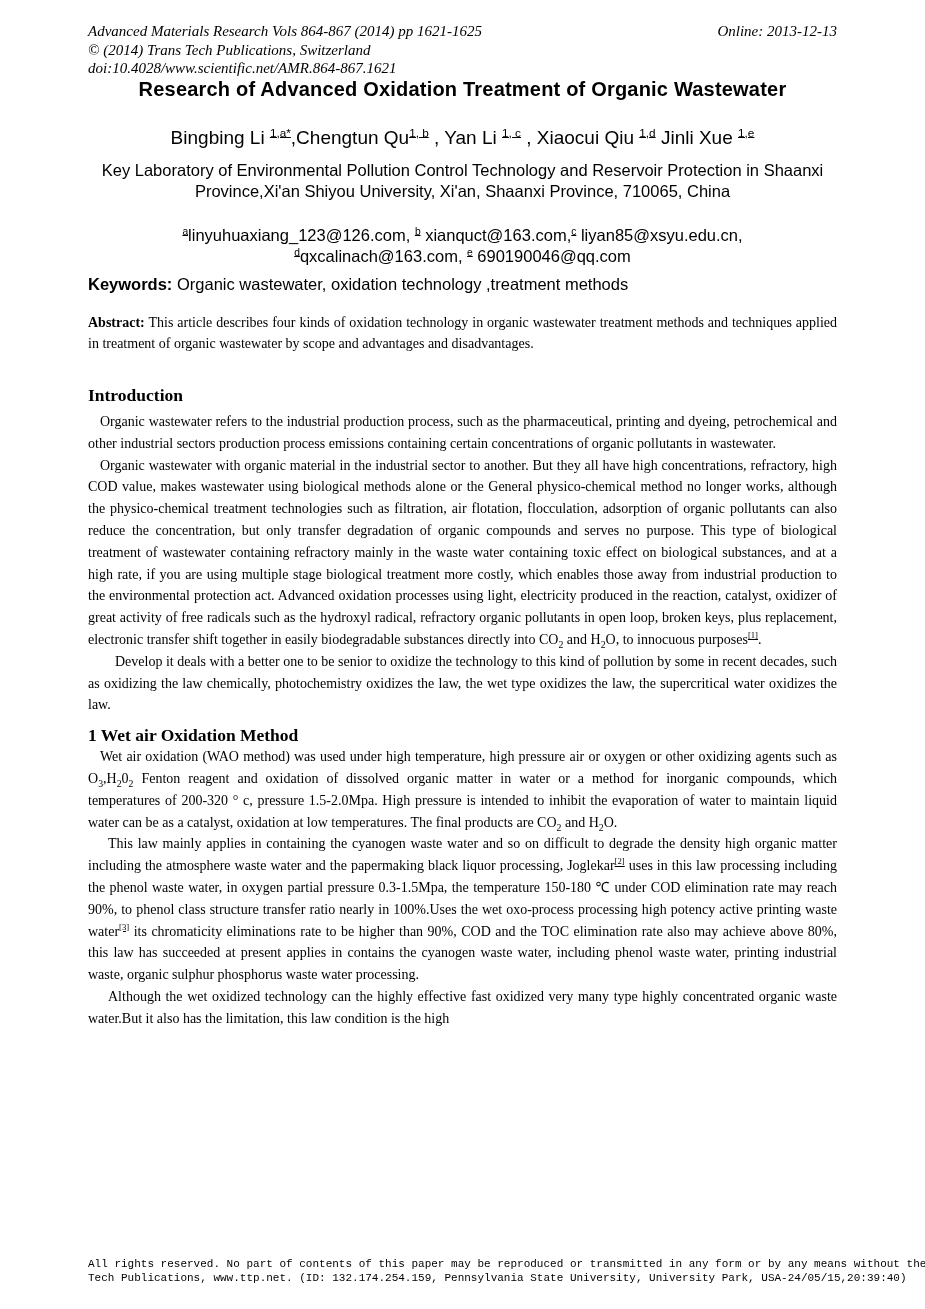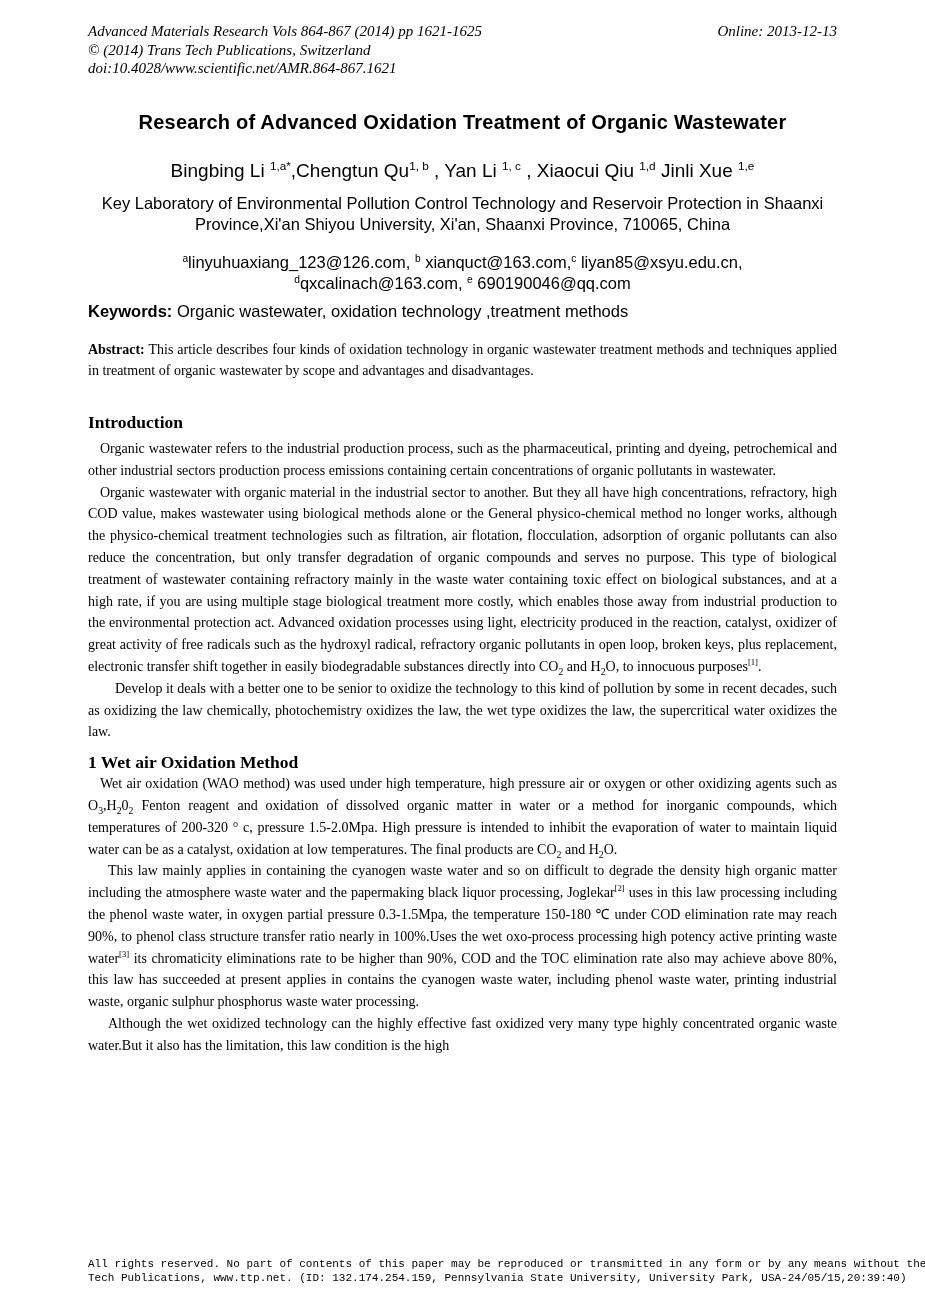--- a/index.html
+++ b/index.html
@@ -4,41 +4,41 @@
 <style>
   * { margin:0; padding:0; box-sizing:border-box; }
   html,body { background:#ffffff; }
   body { width:925px; height:1309px; overflow:hidden; color:#000; }
   .page { position:relative; width:925px; height:1309px; background:#fff; padding:22px 88px 0 88px; }
 
   .hdr { font-family:"Liberation Serif", serif; font-style:italic; font-size:15px; line-height:18.5px; }
   .hdr-row1 { display:flex; justify-content:space-between; }
 
   .title { font-family:"Liberation Sans", sans-serif; font-weight:bold; font-size:20px;
-           text-align:center; margin-top:33px; letter-spacing:0.2px; }
+           text-align:center; letter-spacing:0.2px; }
 
   .authors { font-family:"Liberation Sans", sans-serif; font-size:19px; text-align:center; margin-top:26px; }
   .affil   { font-family:"Liberation Sans", sans-serif; font-size:16.5px; text-align:center;
              line-height:21px; margin-top:11px; }
   .emails  { font-family:"Liberation Sans", sans-serif; font-size:16.5px; text-align:center;
-             line-height:21px; margin-top:17px; }
+             line-height:21px; margin-top:23px; }
   .kw      { font-family:"Liberation Sans", sans-serif; font-size:16.5px; margin-top:8px; }
 
   .serif-p { font-family:"Liberation Serif", serif; font-size:14px; line-height:21.8px; text-align:justify; }
   .abstract { margin-top:18px; }
 
   .h-serif { font-family:"Liberation Serif", serif; font-weight:bold; font-size:17.5px; }
   .intro-h { margin-top:30px; margin-bottom:5px; }
   .sec-h   { margin-top:9px; }
 
   .indent-sm { text-indent:12px; }
   .indent-md { text-indent:20px; }
   .indent-lg { text-indent:27px; }
 
-  .sup { vertical-align:super; font-size:62%; line-height:0; }
+  .sup { vertical-align:super; font-size:62%; line-height:0;text-decoration:underline; }
   .sub { vertical-align:sub;  font-size:70%; line-height:0; }
   .b   { font-weight:bold; }
 
   .footer { position:absolute; left:88px; bottom:24px; right:20px;
             font-family:Liberation Mono, monospace; font-size:11px; line-height:13.5px; }
   .footer div { white-space:nowrap; }
 </style>
 </head>
 <body>
 

